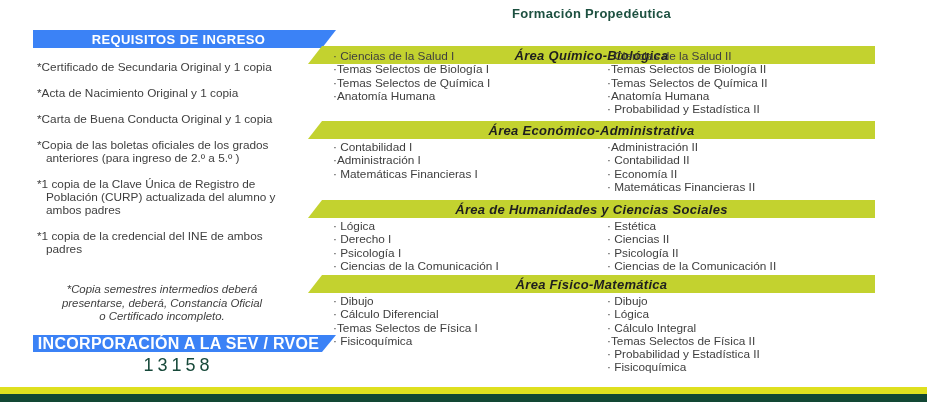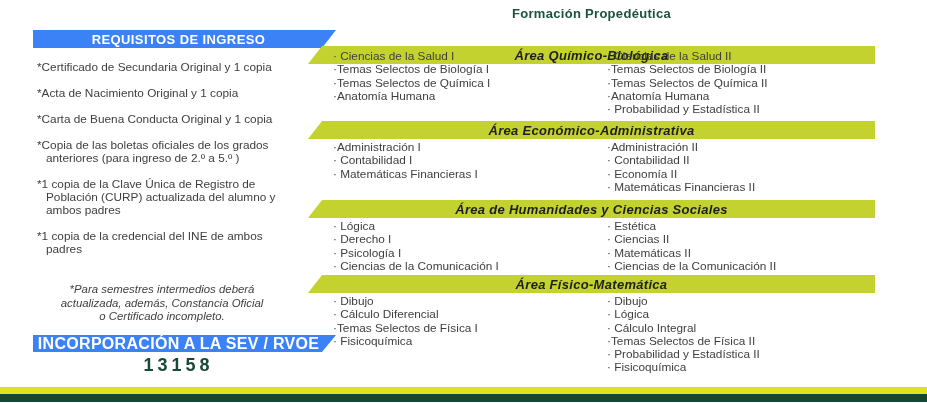--- a/index.html
+++ b/index.html
@@ -18,21 +18,21 @@
   .banner-requisitos{top:30px;font-size:13px;letter-spacing:.4px;padding-right:12px;}
   .banner-incorporacion{top:335px;height:17px;font-size:16px;letter-spacing:.3px;padding-right:12px;}
   .req-list{position:absolute;left:37px;top:61px;width:264px;font-size:11.8px;line-height:13px;}
   .req-list p{margin:0 0 13px;padding-left:9px;text-indent:-9px;}
   .note{
     position:absolute;left:30px;top:283px;width:264px;text-align:center;
     font-style:italic;font-size:11.4px;line-height:13.5px;color:#3e3e3e;
   }
   .rvoe-number{
     position:absolute;left:33px;top:355px;width:291px;text-align:center;
-    color:#17493a;font-weight:bold;font-size:18px;letter-spacing:4px;
+    color:#17493a;font-weight:normal;font-size:18px;letter-spacing:4px;
   }
   
   .main-title{
     position:absolute;left:308px;top:6px;width:567px;text-align:center;
     color:#1d5040;font-weight:bold;font-size:13px;letter-spacing:.3px;
   }
   .banner-lime{
     position:absolute;left:308px;width:567px;height:18px;
     background:#c3d22f;color:#1e1e1e;font-weight:bold;font-style:italic;font-size:13px;
     display:flex;align-items:center;justify-content:center;
@@ -62,22 +62,22 @@
   <div class="req-list">
     <p>*Certificado de Secundaria Original y 1 copia</p>
     <p>*Acta de Nacimiento Original y 1 copia</p>
     <p>*Carta de Buena Conducta Original y 1 copia</p>
     <p>*Copia de las boletas oficiales de los grados anteriores (para ingreso de 2.º a 5.º )</p>
     <p>*1 copia de la Clave Única de Registro de Población (CURP) actualizada del alumno y ambos padres</p>
     <p>*1 copia de la credencial del INE de ambos padres</p>
   </div>
 
   <div class="note">
-    <div>*Para semestres intermedios deberá</div>
-    <div>actualizada, además, Constancia Oficial</div>
+    <div>*Copia semestres intermedios deberá</div>
+    <div>presentarse, deberá, Constancia Oficial</div>
     <div>o Certificado incompleto.</div>
   </div>
 
   <div class="banner-dark banner-incorporacion">
     <span>INCORPORACIÓN A LA SEV / RVOE</span>
   </div>
 
   <div class="rvoe-number">13158</div>
 
   <div class="main-title">Formación Propedéutica</div>
@@ -96,22 +96,22 @@
     <li>·Temas Selectos de Biología II</li>
     <li>·Temas Selectos de Química II</li>
     <li>·Anatomía Humana</li>
     <li>· Probabilidad y Estadística II</li>
   </ul>
 
   <div class="banner-lime sb2">
     <span>Área Económico-Administrativa</span>
   </div>
   <ul class="course-col col-a sl2">
+    <li>· Contabilidad I</li>
     <li>·Administración I</li>
-    <li>· Contabilidad I</li>
     <li>· Matemáticas Financieras I</li>
   </ul>
   <ul class="course-col col-b sl2">
     <li>·Administración II</li>
     <li>· Contabilidad II</li>
     <li>· Economía II</li>
     <li>· Matemáticas Financieras II</li>
   </ul>
 
   <div class="banner-lime sb3">
@@ -119,21 +119,21 @@
   </div>
   <ul class="course-col col-a sl3">
     <li>· Lógica</li>
     <li>· Derecho I</li>
     <li>· Psicología I</li>
     <li>· Ciencias de la Comunicación I</li>
   </ul>
   <ul class="course-col col-b sl3">
     <li>· Estética</li>
     <li>· Ciencias II</li>
-    <li>· Matemáticas II</li>
+    <li>· Psicología II</li>
     <li>· Ciencias de la Comunicación II</li>
   </ul>
 
   <div class="banner-lime sb4">
     <span>Área Físico-Matemática</span>
   </div>
   <ul class="course-col col-a sl4">
     <li>· Dibujo</li>
     <li>· Cálculo Diferencial</li>
     <li>·Temas Selectos de Física I</li>

